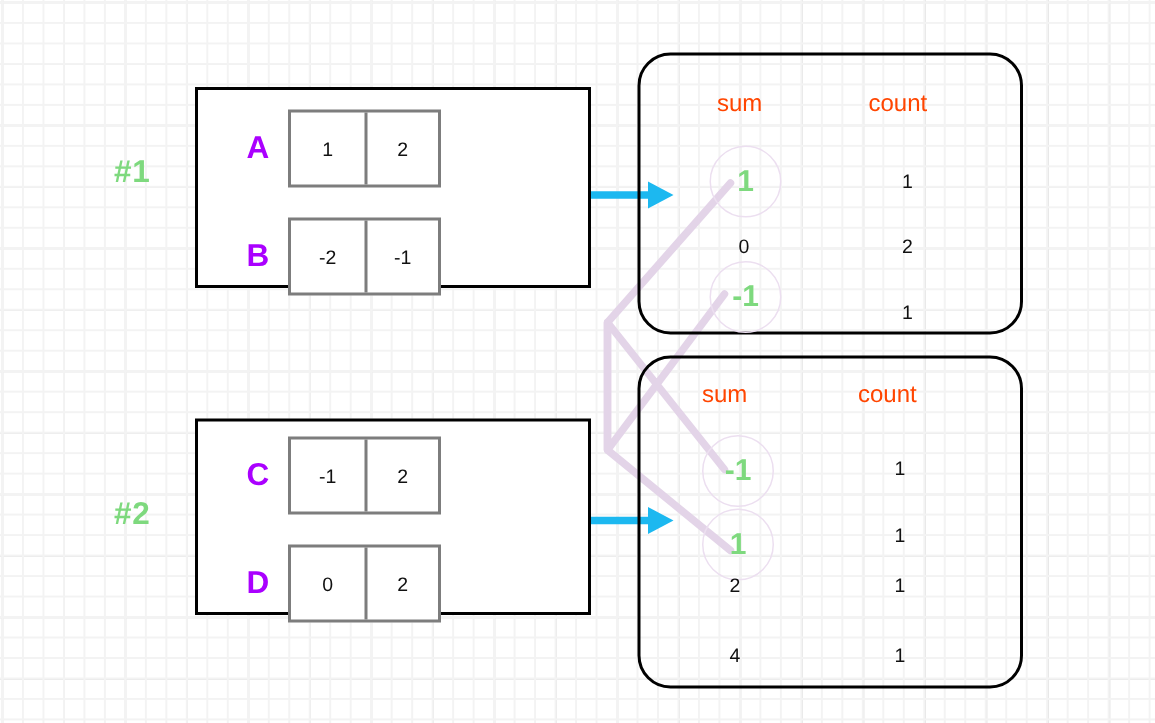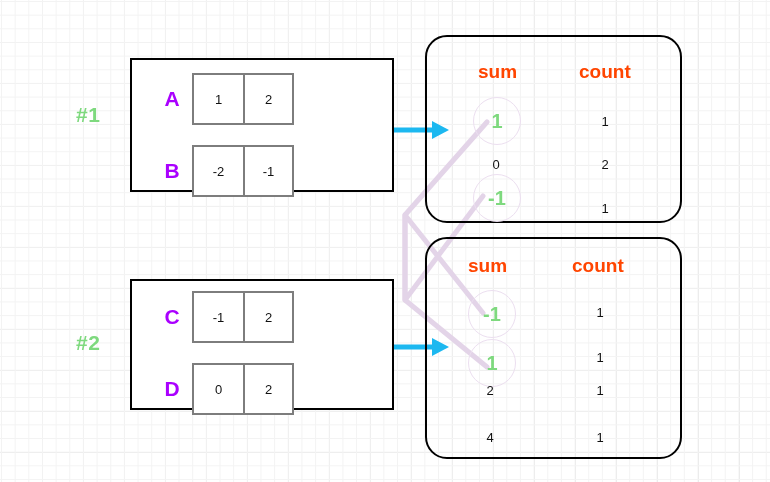--- a/index.html
+++ b/index.html
@@ -96,22 +96,22 @@
   .agg-box {
     position: absolute;
     border: 2px solid #000000;
     border-radius: 22px;
     background: transparent;
     box-sizing: border-box;
   }
   .agg-header {
     position: absolute;
     color: #ff4500;
-    font-size: 19px;
-    font-weight: bold;
+    font-size: 16px;
+    font-weight: normal;
     font-family: "Liberation Sans", sans-serif;
   }
   .agg-val {
     position: absolute;
     font-size: 13px;
     color: #111111;
     text-align: center;
     font-family: "Liberation Sans", sans-serif;
     transform: translate(-50%, -50%);
     white-space: nowrap;

